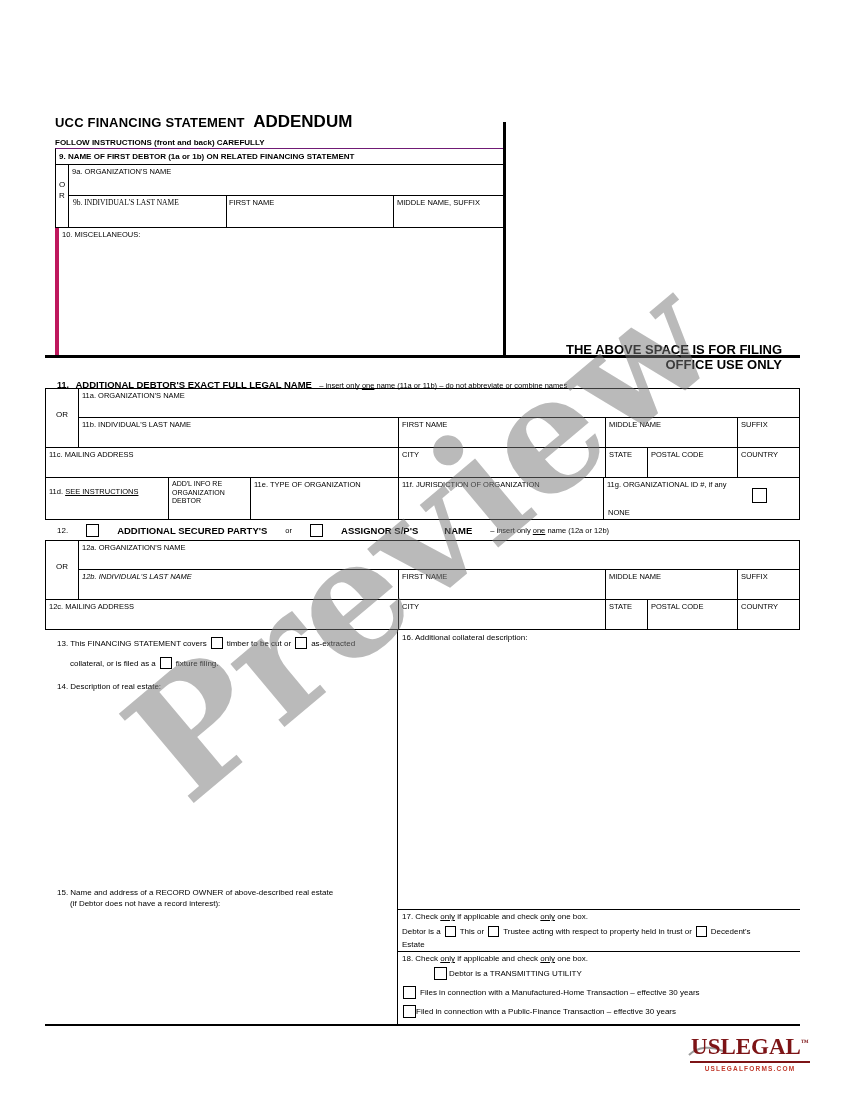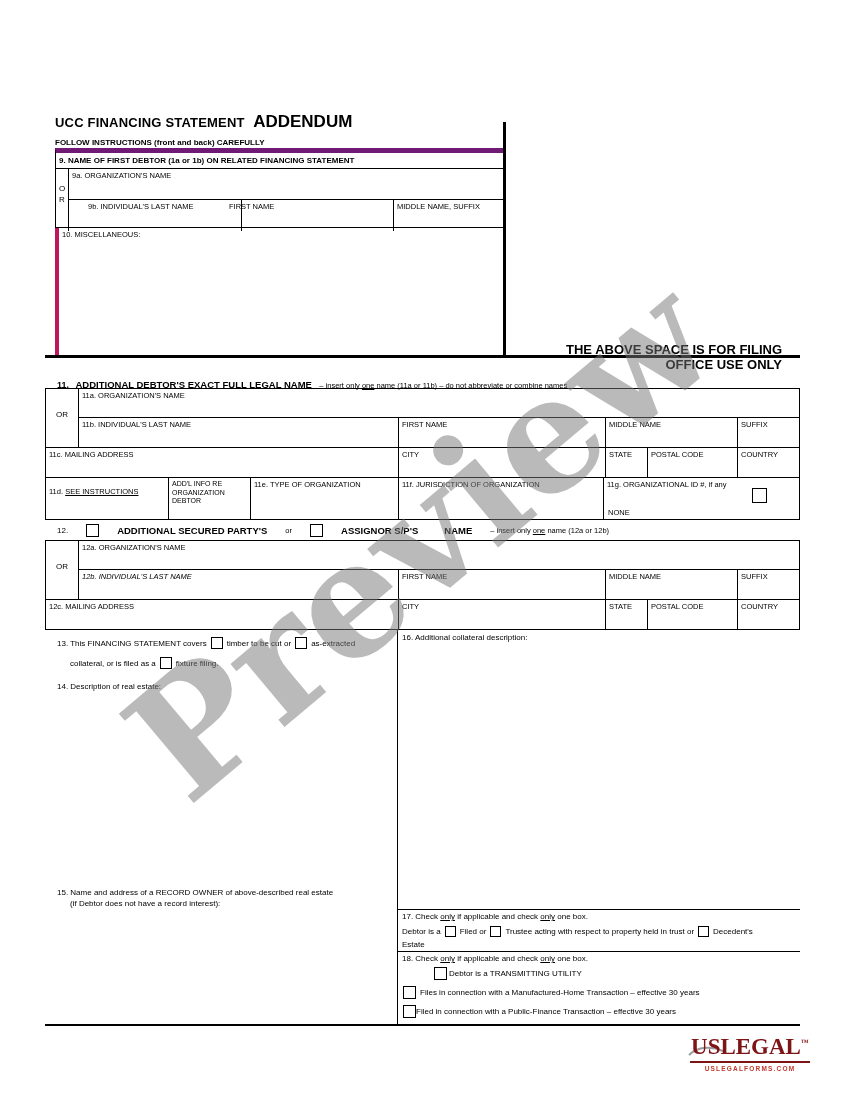--- a/index.html
+++ b/index.html
@@ -35,31 +35,31 @@
 <body>
 
 <div class="page">
 
   <div class="abs" style="left:55px; top:112px;">
     <span style="font-size:13px; font-weight:bold; letter-spacing:.2px;">UCC FINANCING STATEMENT</span>
     <span style="font-size:17px; font-weight:bold; margin-left:4px;">ADDENDUM</span>
   </div>
   <div class="abs txt8 bold" style="left:55px; top:138px;">FOLLOW INSTRUCTIONS (front and back) CAREFULLY</div>
 
-  <div class="abs" style="left:55px; top:148px; width:448px; height:80px; border-top:5px solid #701a75; border-left:1px solid #000; border-bottom:1px solid #000;">
+  <div class="abs" style="left:55px; top:148px; width:448px; height:80px; border-top:1px solid #701a75; border-left:1px solid #000; border-bottom:1px solid #000;">
     <div class="bb bold" style="height:16px; font-size:8px; padding:3px 0 0 3px;">9.  NAME OF FIRST DEBTOR (1a or 1b) ON RELATED FINANCING STATEMENT</div>
     <div style="position:relative; height:62px;">
       <div class="abs br" style="left:0; top:0; width:13px; height:62px; text-align:center; font-size:8px; line-height:11px; padding-top:14px;">
         <div>O</div>
         <div>R</div>
       </div>
       <div class="abs bb" style="left:13px; top:0; width:434px; height:31px;">
         <span class="lbl">9a.  ORGANIZATION'S NAME</span>
       </div>
-      <div class="abs br" style="left:29px; top:31px; width:157px; height:31px;">
+      <div class="abs br" style="left:14px; top:31px; width:157px; height:31px;font-family:Liberation Serif, serif;">
         <span class="lbl">9b.  INDIVIDUAL'S LAST NAME</span>
       </div>
       <div class="abs br" style="left:170px; top:31px; width:168px; height:31px;">
         <span class="lbl">FIRST NAME</span>
       </div>
       <div class="abs" style="left:338px; top:31px; width:96px; height:31px;">
         <span class="lbl">MIDDLE NAME, SUFFIX</span>
       </div>
     </div>
   </div>
@@ -204,21 +204,21 @@
   <div class="abs" style="left:45px; top:912px; width:352px; height:110px;"></div>
 
   <div class="abs txt8" style="left:402px; top:633px;">16. Additional collateral description:</div>
   <div class="abs" style="left:398px; top:646px; width:400px; height:260px;"></div>
 
   <div class="abs line" style="left:397px; top:909px; width:403px; height:1px;"></div>
   <div class="abs txt8" style="left:402px; top:912px;"><span>17. Check </span><span class="u">only</span><span> if applicable and check </span><span class="u">only</span><span> one box.</span></div>
   <div class="abs flexrow txt8" style="left:402px; top:926px; gap:4px;">
     <span>Debtor is a</span>
     <span class="cb" style="width:11px; height:11px;"></span>
-    <span>Filed or</span>
+    <span>This or</span>
     <span class="cb" style="width:11px; height:11px;"></span>
     <span>Trustee acting with respect to property held in trust or</span>
     <span class="cb" style="width:11px; height:11px;"></span>
     <span>Decedent's</span>
   </div>
   <div class="abs txt8" style="left:402px; top:940px;">Estate</div>
 
   <div class="abs line" style="left:397px; top:951px; width:403px; height:1px;"></div>
   <div class="abs txt8" style="left:402px; top:954px;"><span>18. Check </span><span class="u">only</span><span> if applicable and check </span><span class="u">only</span><span> one box.</span></div>
   <div class="abs flexrow txt8" style="left:403px; top:967px; gap:2px;margin-left:31px;">

